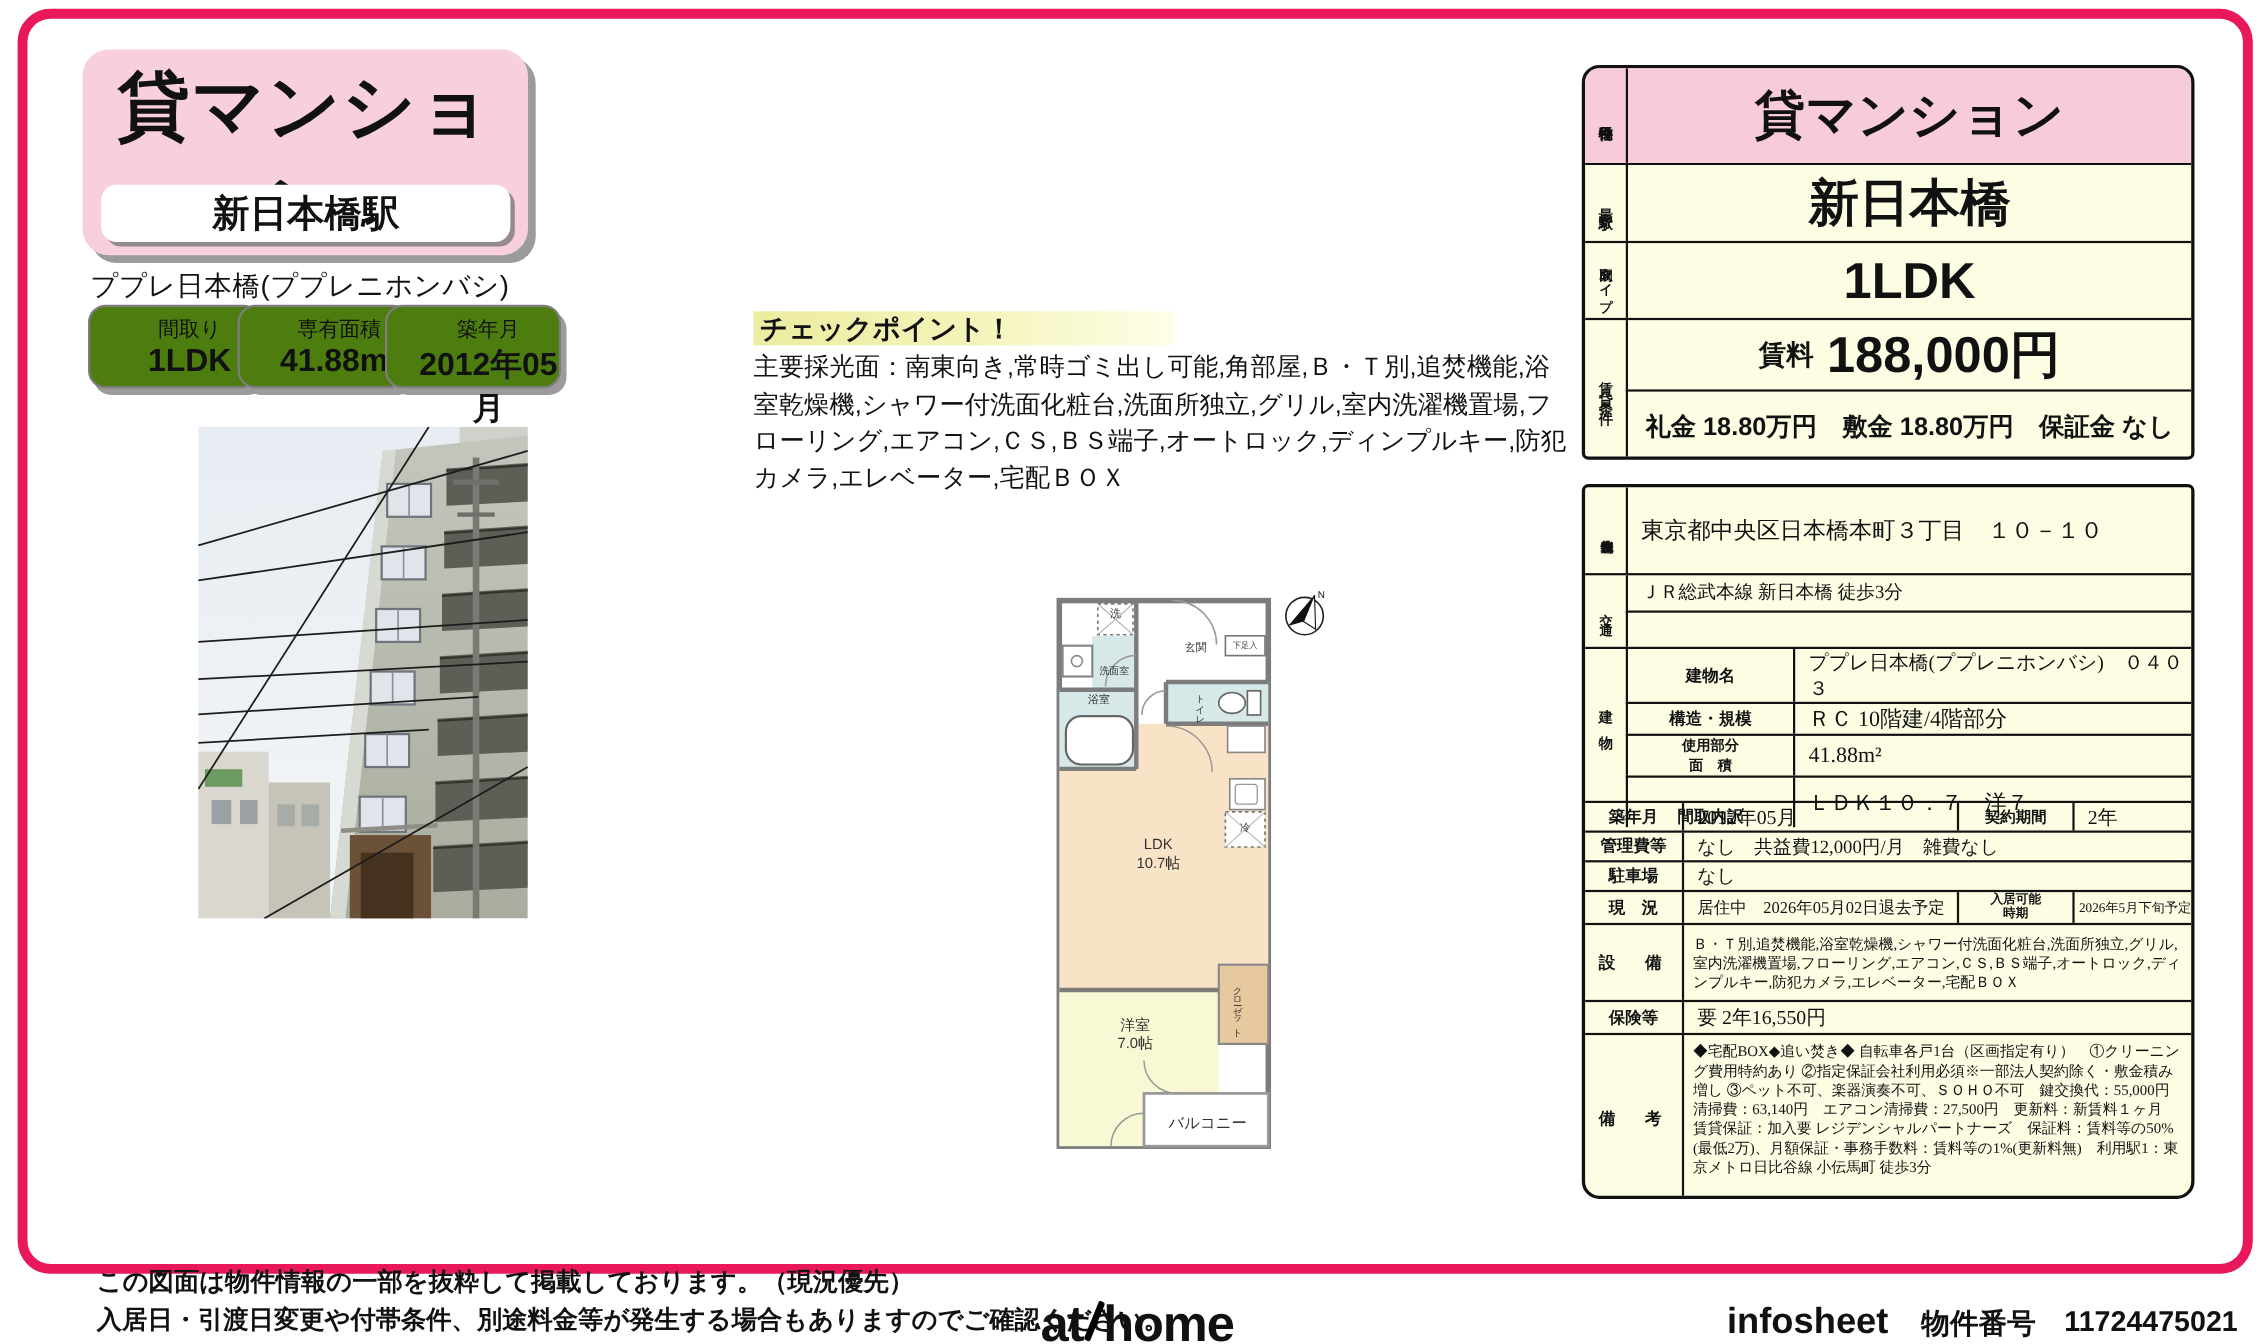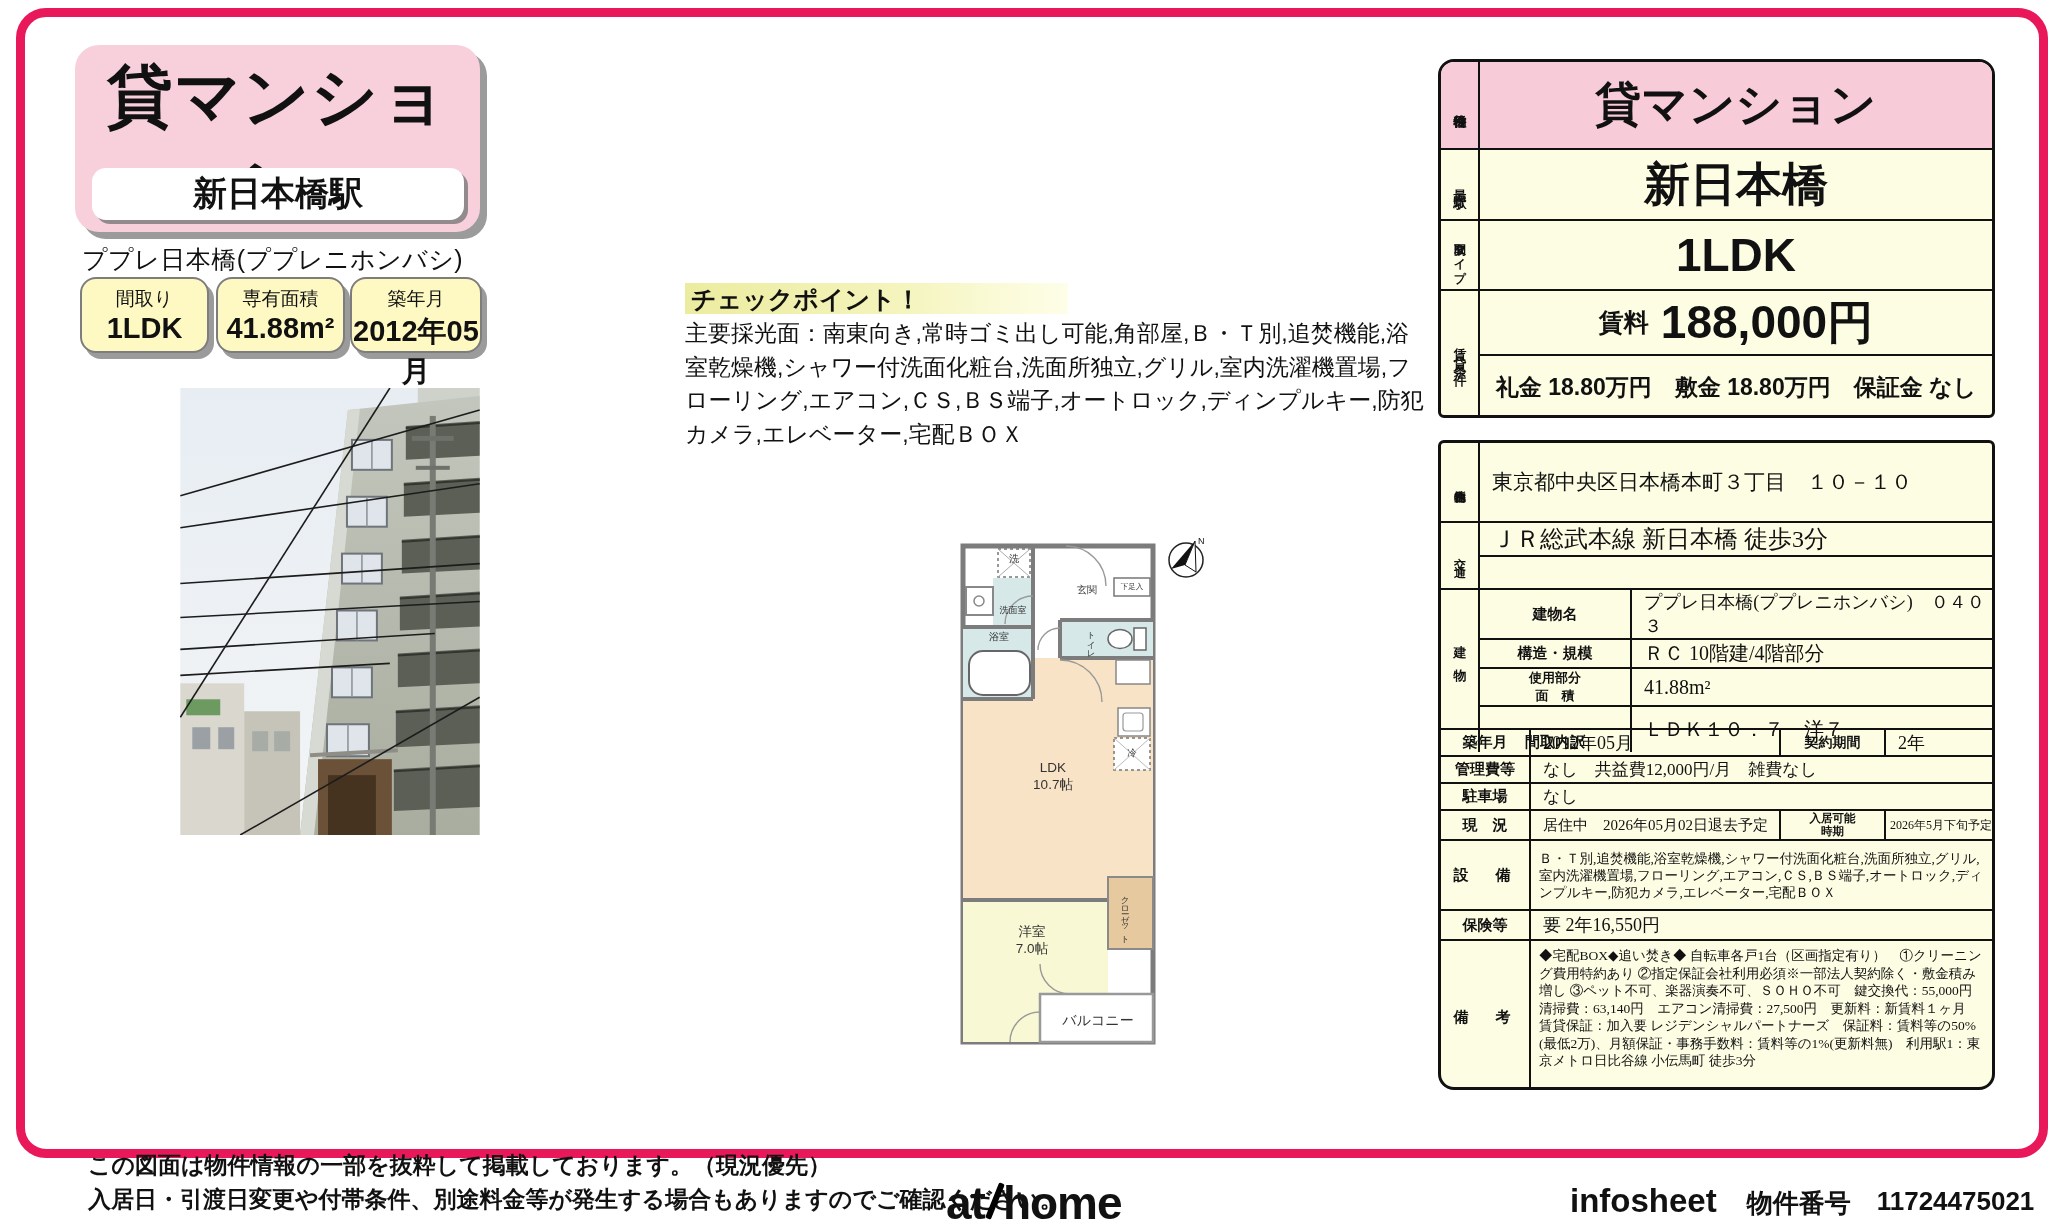--- a/index.html
+++ b/index.html
@@ -9,22 +9,22 @@
   
   #frame{left:16px;top:8px;width:2014px;height:1132px;border:9px solid #e8185a;border-radius:30px;}
   
   #hero-box{left:75px;top:45px;width:405px;height:187px;background:#f8d0dc;border-radius:24px;
             box-shadow:7px 7px 0 #9b9b9b;}
   #hero-type{left:75px;top:52px;width:405px;text-align:center;font-size:66px;font-weight:900;letter-spacing:1px;}
   #hero-station-box{left:92px;top:168px;width:372px;height:52px;background:#fff;border-radius:14px;
             box-shadow:4px 4px 0 rgba(120,120,120,.8);display:flex;align-items:center;justify-content:center;
             font-size:34px;font-weight:700;}
   #building-line{left:82px;top:243px;width:420px;font-size:25px;font-weight:500;letter-spacing:.5px;}
-  .badge{top:277px;height:72px;background:#fef9c3;border:2px solid #7d7d7d;border-radius:16px;
-         box-shadow:5px 6px 0 #9b9b9b;text-align:center;}
+  .badge{top:277px;height:72px;background:#4d7c0f;border:2px solid #7d7d7d;border-radius:16px;
+         box-shadow:5px 6px 0 #9b9b9b;text-align:center;padding-left:28px;}
   .badge .blabel{font-size:19px;margin-top:7px;}
   .badge .bvalue{font-size:29px;font-weight:700;margin-top:0px;}
   
   #cp-band{left:685px;top:283px;width:383px;height:31px;background:linear-gradient(90deg,#ececa0 0%,#f4f4bc 55%,#fefee9 100%);}
   #cp-heading{left:691px;top:284px;font-size:25px;font-weight:700;line-height:30px;}
   #cp-body{left:685px;top:317px;width:744px;font-size:23px;line-height:33.5px;font-weight:500;}
   
   #photo{left:180px;top:388px;width:300px;height:447px;}
   
   #plan{left:948px;top:532px;width:270px;height:545px;}
@@ -283,21 +283,21 @@
       <div class="cell lab-v" style="font-size:11.5px;">
           <span class="vtext">物件所在地</span>
         </div>
       <div class="cell valcell serif" style="flex:1;font-size:21px;">東京都中央区日本橋本町３丁目　１０－１０</div>
     </div>
     <div class="trow" style="height:67px;">
       <div class="cell lab-v" style="font-size:12px;">
           <span class="vtext" style="letter-spacing:8px;">交通</span>
         </div>
       <div class="stack">
-        <div class="srow cell valcell serif" style="border-left:2px solid #111;font-size:24px;height:34px;">ＪＲ総武本線 新日本橋 徒歩3分</div>
+        <div class="srow cell valcell serif" style="border-left:2px solid #111;font-size:17px;height:34px;">ＪＲ総武本線 新日本橋 徒歩3分</div>
         <div class="srow cell valcell serif" style="border-left:2px solid #111;font-size:20px;"></div>
       </div>
     </div>
     <div class="trow" style="height:140px;">
       <div class="cell lab-v" style="font-size:13px;">
           <span class="vtext" style="letter-spacing:24px;">建物</span>
         </div>
       <div class="stack">
         <div class="srow" style="border-left:2px solid #111;">
           <div class="cell sublab" style="width:150px;flex:0 0 150px;">建物名</div>

